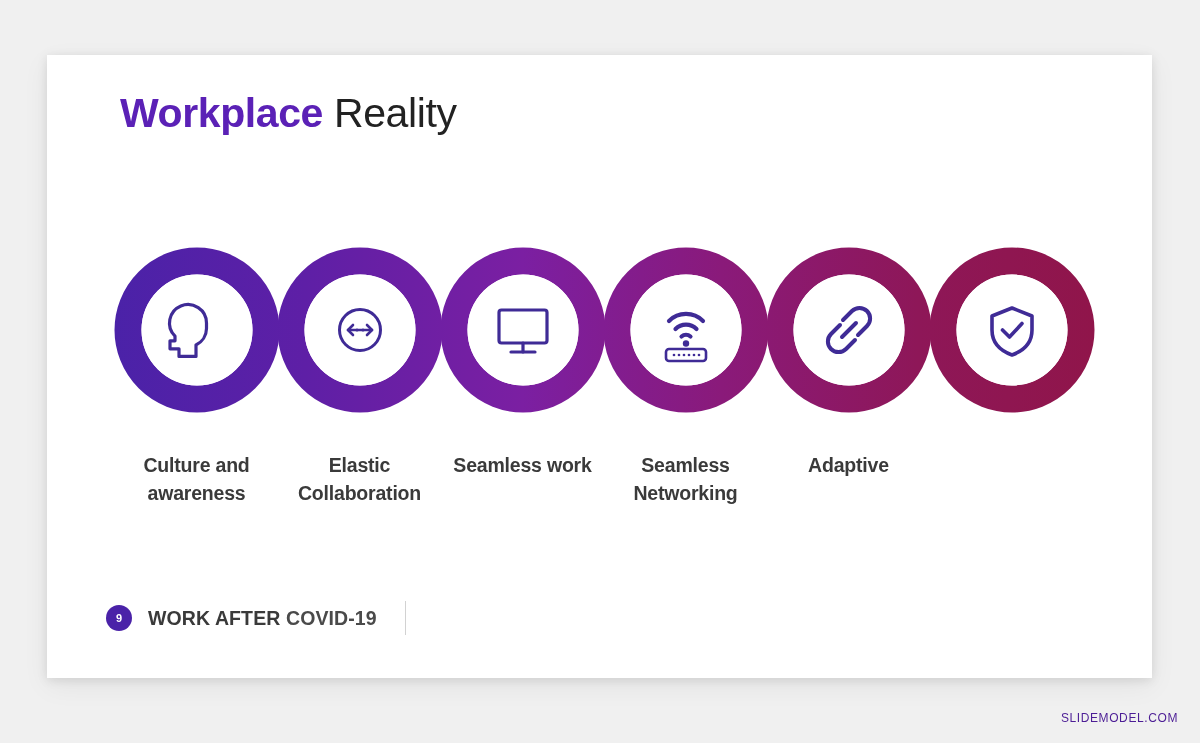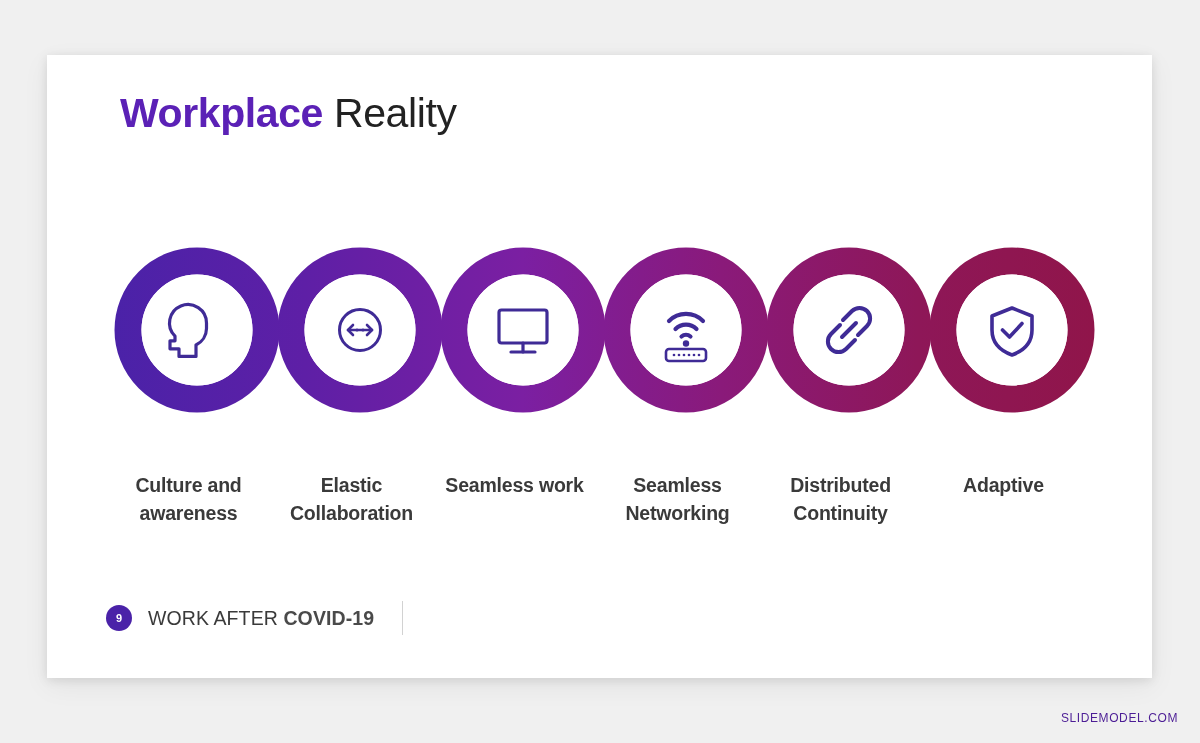--- a/index.html
+++ b/index.html
@@ -54,25 +54,24 @@
     height: 623px;
     pointer-events: none;
   }
   .diagram svg {
     display: block;
   }
 
   
   .labels-row {
     position: absolute;
-    left: 60px;
+    left: 68px;
     top: 397px;
     width: 990px;
     display: flex;
-    margin-top: 20px;
   }
   .label-cell {
     width: 163px;
     text-align: center;
     color: #3a3a3a;
     font-weight: bold;
     font-size: 19.5px;
     line-height: 1.42;
     letter-spacing: -0.2px;
   }
@@ -103,21 +102,21 @@
     flex: 0 0 auto;
   }
   .footer-text {
     margin-left: 16px;
     font-size: 19.5px;
     color: #3a3a3a;
     letter-spacing: 0.1px;
     white-space: nowrap;
   }
   .footer-strong {
-    font-weight: normal;
+    font-weight: bold;
   }
   .footer-light {
     font-weight: bold;
     color: #4a4a4a;
   }
   .footer-divider {
     margin-left: 28px;
     width: 1px;
     height: 34px;
     background: #d2d2d2;
@@ -232,24 +231,20 @@
       <span class="l2">Collaboration</span>
     </div>
     <div class="label-cell">
       <span>Seamless work</span>
     </div>
     <div class="label-cell">
       <span>Seamless</span>
       <span class="l2">Networking</span>
     </div>
     <div class="label-cell">
-      <span>Distributed</span>
-      <span class="l2">Continuity</span>
-    </div>
-    <div class="label-cell">
       <span>Adaptive</span>
     </div>
   </div>
 
   <div class="footer">
     <div class="page-badge">9</div>
     <div class="footer-text">
       <span class="footer-strong">WORK AFTER</span><span class="footer-light"> COVID-19</span>
     </div>
     <div class="footer-divider"></div>

